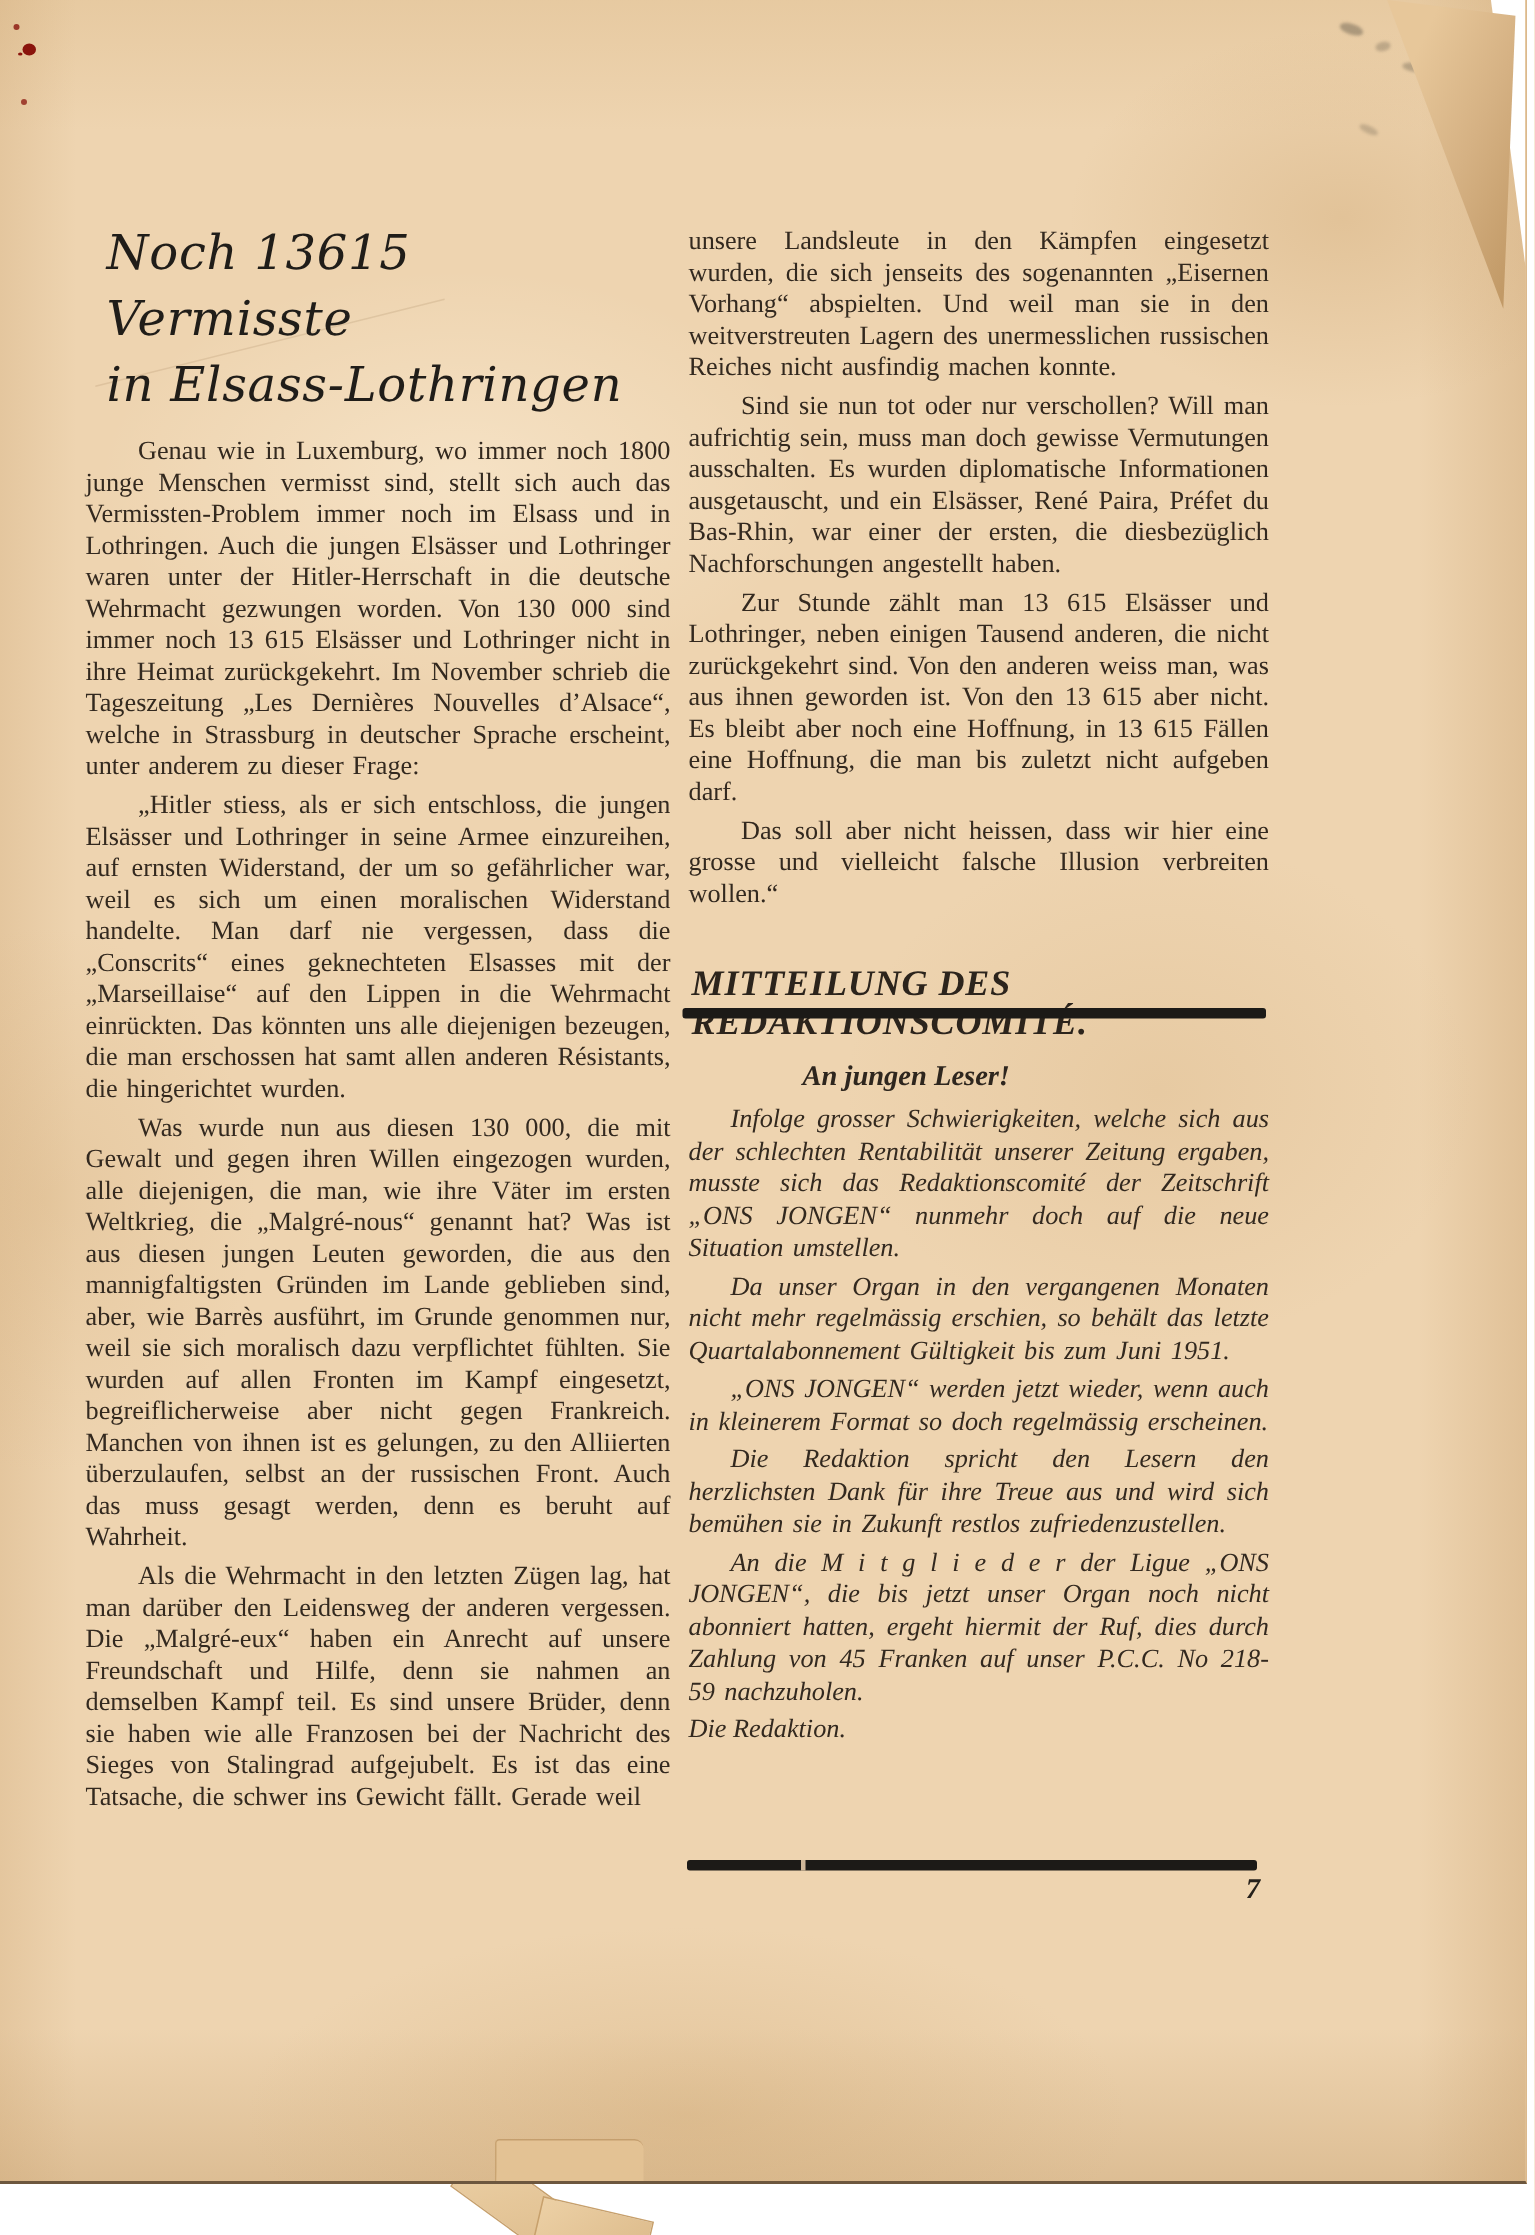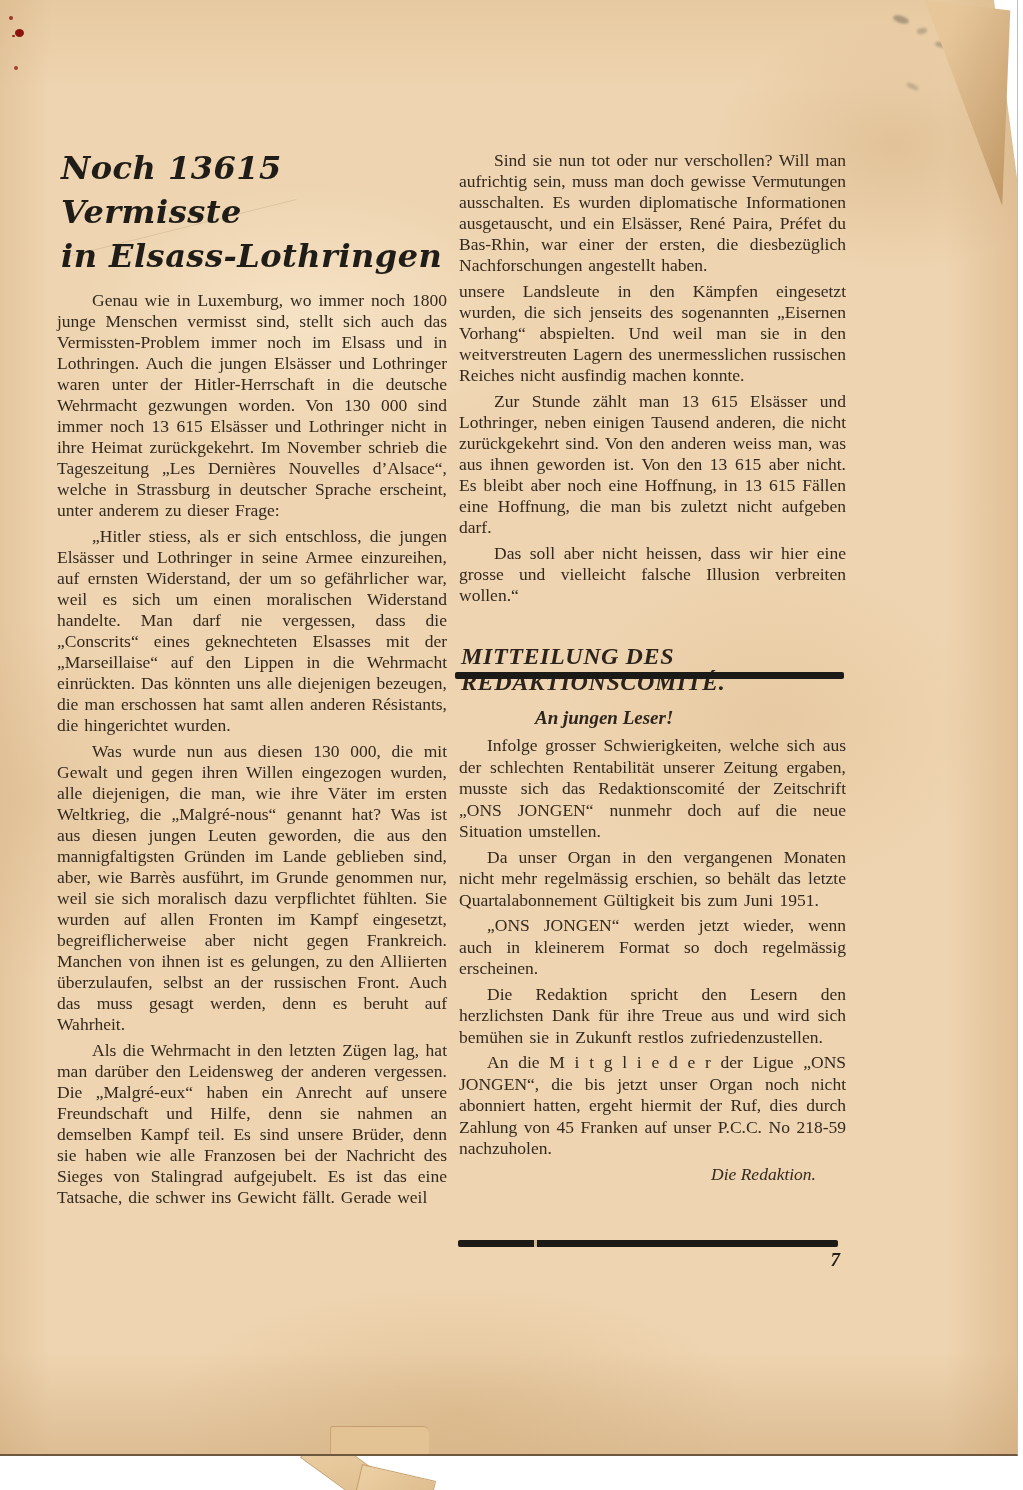--- a/index.html
+++ b/index.html
@@ -47,45 +47,45 @@
     border-radius:3px 6px 0 0;z-index:3;}
   .flap{position:absolute;background:linear-gradient(130deg,#ecd0a5,#dcba8a);border:1px solid #c7a06c;z-index:1;}
   .flap1{left:320px;top:1430px;width:100px;height:32px;transform:rotate(36deg);transform-origin:top left;}
   .flap2{left:362px;top:1464px;width:74px;height:27px;transform:rotate(13deg);transform-origin:top left;}
   
   .col{position:absolute;color:#33291f;z-index:7;}
   .col-left{left:57px;top:146px;width:390px;}
   .col-right{left:459px;top:150px;width:387px;}
   .headline{
     font-family:"DejaVu Serif", serif;
-    font-weight:bold;font-style:italic;
+    font-weight:normal;font-style:italic;
     font-size:32px;line-height:44px;letter-spacing:.5px;
-    color:#201d19;margin:0 0 12px 4px;
+    color:#201d19;margin:0 0 12px 14px;
   }
   p.body{
     margin:0 0 5px 0;font-size:17.5px;line-height:21px;
     text-align:justify;word-spacing:1.5px;color:#33291f;
   }
   p.indent{text-indent:2em;}
   p.noindent{text-indent:0;}
   
   .rule{position:absolute;background:#1c1a17;height:7px;border-radius:2px;z-index:7;}
   .rule-top{left:455px;top:672px;width:389px;}
   .rule-bottom{left:458px;top:1240px;width:380px;}
   .rule-gap{position:absolute;left:76px;top:0;width:3px;height:7px;background:#eed4b0;opacity:.85;}
   .notice-heading{
     margin:37px 0 0 2px;font-size:24px;line-height:26px;font-style:italic;font-weight:bold;
     letter-spacing:.6px;color:#2c241c;
   }
   .salutation{margin:12px 0 6px 76px;font-size:19px;font-style:italic;font-weight:bold;color:#2e261e;}
   p.notice{
-    margin:0 0 4px 0;font-size:17.5px;line-height:21.5px;
+    margin:0 0 4px 0;font-size:17.5px;line-height:21.5px;font-style:italic;
     text-align:justify;text-indent:1.6em;word-spacing:2px;color:#33291f;
   }
-  .signature{margin:0;padding-right:30px;font-size:17.5px;font-style:italic;text-align:right;color:#33291f;}
+  .signature{margin:0;padding-right:30px;font-size:17.5px;font-style:italic;text-align:left;color:#33291f;}
   .page-number{
     position:absolute;left:820px;top:1249px;width:20px;z-index:7;
     font-size:19px;font-weight:bold;font-style:italic;color:#26211b;text-align:right;
   }
   
   .crease{position:absolute;left:60px;top:228px;width:240px;height:1px;
     background:rgba(150,115,75,0.18);transform:rotate(-14deg);z-index:3;}
 </style>
 </head>
 <body>
@@ -109,22 +109,22 @@
       <span style="display:block">Noch 13615 Vermisste</span>
       <span style="display:block">in Elsass-Lothringen</span>
     </h1>
     <p class="body indent">Genau wie in Luxemburg, wo immer noch 1800 junge Menschen vermisst sind, stellt sich auch das Vermissten-Problem immer noch im Elsass und in Lothringen. Auch die jungen Elsässer und Lothringer waren unter der Hitler-Herrschaft in die deutsche Wehrmacht gezwungen worden. Von 130 000 sind immer noch 13 615 Elsässer und Lothringer nicht in ihre Heimat zurückgekehrt. Im November schrieb die Tageszeitung „Les Dernières Nouvelles d’Alsace“, welche in Strassburg in deutscher Sprache erscheint, unter anderem zu dieser Frage:</p>
     <p class="body indent">„Hitler stiess, als er sich entschloss, die jungen Elsässer und Lothringer in seine Armee einzureihen, auf ernsten Widerstand, der um so gefährlicher war, weil es sich um einen moralischen Widerstand handelte. Man darf nie vergessen, dass die „Conscrits“ eines geknechteten Elsasses mit der „Marseillaise“ auf den Lippen in die Wehrmacht einrückten. Das könnten uns alle diejenigen bezeugen, die man erschossen hat samt allen anderen Résistants, die hingerichtet wurden.</p>
     <p class="body indent">Was wurde nun aus diesen 130 000, die mit Gewalt und gegen ihren Willen eingezogen wurden, alle diejenigen, die man, wie ihre Väter im ersten Weltkrieg, die „Malgré-nous“ genannt hat? Was ist aus diesen jungen Leuten geworden, die aus den mannigfaltigsten Gründen im Lande geblieben sind, aber, wie Barrès ausführt, im Grunde genommen nur, weil sie sich moralisch dazu verpflichtet fühlten. Sie wurden auf allen Fronten im Kampf eingesetzt, begreiflicherweise aber nicht gegen Frankreich. Manchen von ihnen ist es gelungen, zu den Alliierten überzulaufen, selbst an der russischen Front. Auch das muss gesagt werden, denn es beruht auf Wahrheit.</p>
     <p class="body indent">Als die Wehrmacht in den letzten Zügen lag, hat man darüber den Leidensweg der anderen vergessen. Die „Malgré-eux“ haben ein Anrecht auf unsere Freundschaft und Hilfe, denn sie nahmen an demselben Kampf teil. Es sind unsere Brüder, denn sie haben wie alle Franzosen bei der Nachricht des Sieges von Stalingrad aufgejubelt. Es ist das eine Tatsache, die schwer ins Gewicht fällt. Gerade weil</p>
   </div>
 
   <div class="col col-right">
+    <p class="body noindent">unsere Landsleute in den Kämpfen eingesetzt wurden, die sich jenseits des sogenannten „Eisernen Vorhang“ abspielten. Und weil man sie in den weitverstreuten Lagern des unermesslichen russischen Reiches nicht ausfindig machen konnte.</p>
     <p class="body indent">Sind sie nun tot oder nur verschollen? Will man aufrichtig sein, muss man doch gewisse Vermutungen ausschalten. Es wurden diplomatische Informationen ausgetauscht, und ein Elsässer, René Paira, Préfet du Bas-Rhin, war einer der ersten, die diesbezüglich Nachforschungen angestellt haben.</p>
-    <p class="body noindent">unsere Landsleute in den Kämpfen eingesetzt wurden, die sich jenseits des sogenannten „Eisernen Vorhang“ abspielten. Und weil man sie in den weitverstreuten Lagern des unermesslichen russischen Reiches nicht ausfindig machen konnte.</p>
     <p class="body indent">Zur Stunde zählt man 13 615 Elsässer und Lothringer, neben einigen Tausend anderen, die nicht zurückgekehrt sind. Von den anderen weiss man, was aus ihnen geworden ist. Von den 13 615 aber nicht. Es bleibt aber noch eine Hoffnung, in 13 615 Fällen eine Hoffnung, die man bis zuletzt nicht aufgeben darf.</p>
     <p class="body indent">Das soll aber nicht heissen, dass wir hier eine grosse und vielleicht falsche Illusion verbreiten wollen.“</p>
 
     <h2 class="notice-heading">MITTEILUNG DES REDAKTIONSCOMITÉ.</h2>
     <p class="salutation">An jungen Leser!</p>
     <p class="notice">Infolge grosser Schwierigkeiten, welche sich aus der schlechten Rentabilität unserer Zeitung ergaben, musste sich das Redaktionscomité der Zeitschrift „ONS JONGEN“ nunmehr doch auf die neue Situation umstellen.</p>
     <p class="notice">Da unser Organ in den vergangenen Monaten nicht mehr regelmässig erschien, so behält das letzte Quartalabonnement Gültigkeit bis zum Juni 1951.</p>
     <p class="notice">„ONS JONGEN“ werden jetzt wieder, wenn auch in kleinerem Format so doch regelmässig erscheinen.</p>
     <p class="notice">Die Redaktion spricht den Lesern den herzlichsten Dank für ihre Treue aus und wird sich bemühen sie in Zukunft restlos zufriedenzustellen.</p>
     <p class="notice">An die M i t g l i e d e r der Ligue „ONS JONGEN“, die bis jetzt unser Organ noch nicht abonniert hatten, ergeht hiermit der Ruf, dies durch Zahlung von 45 Franken auf unser P.C.C. No 218-59 nachzuholen.</p>

